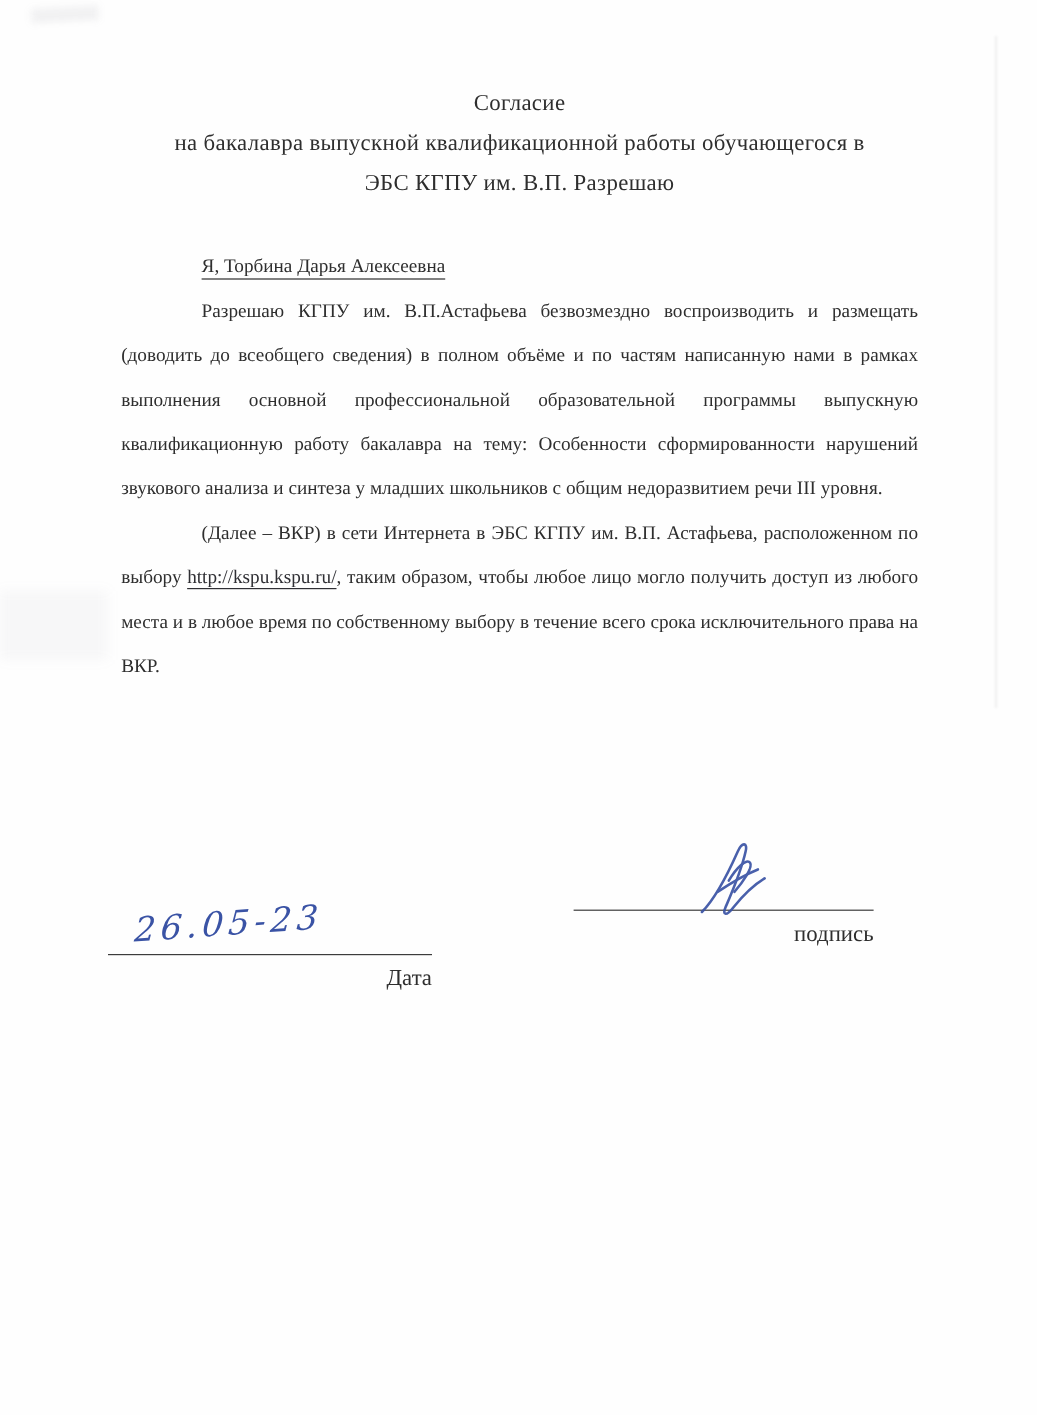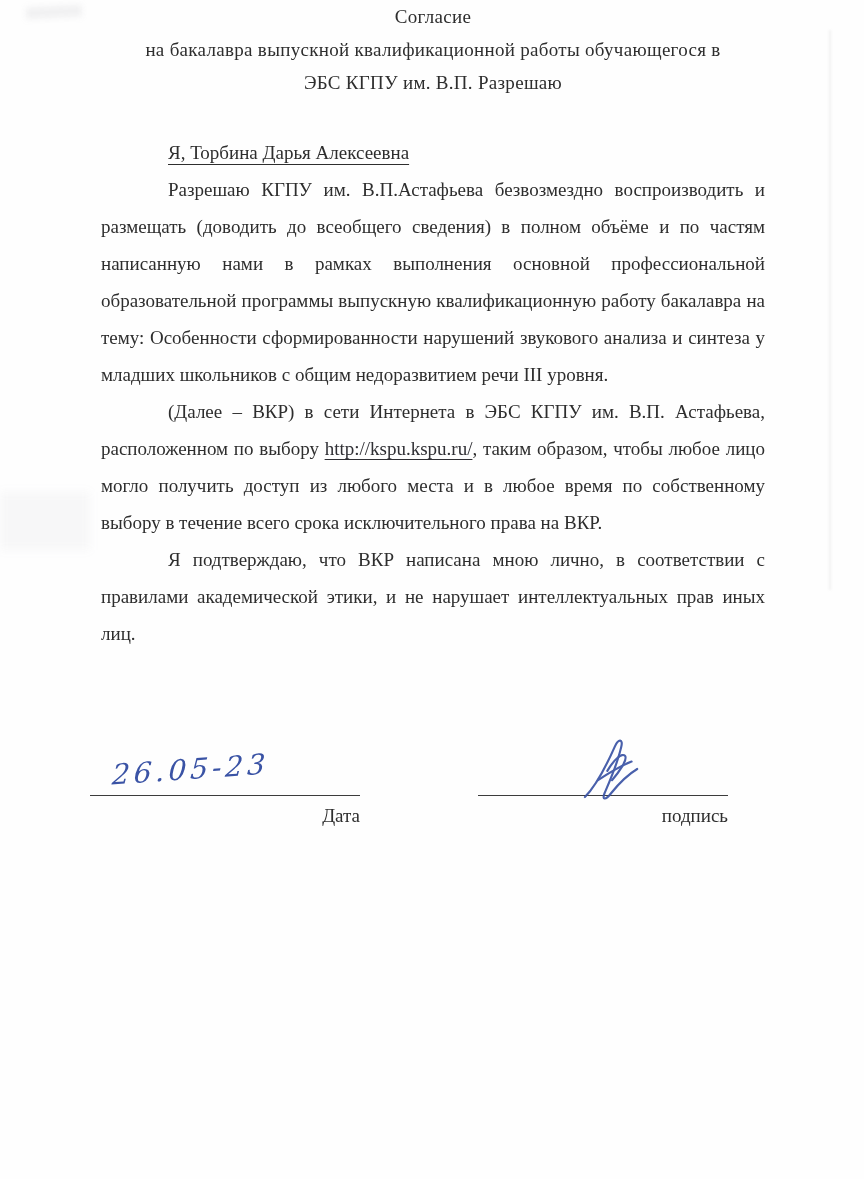--- a/index.html
+++ b/index.html
@@ -28,28 +28,29 @@
   .smudge-left-mid {
     left: 0px; top: 492px; width: 90px; height: 58px;
     background: rgba(120,120,130,0.05);
     filter: blur(5px);
   }
 
   .doc {
     position: absolute; left: 101px; top: 0; width: 664px;
   }
   .title-block {
+    margin-top: 70px;
     text-align: center;
     font-size: 19px;
     line-height: 33px;
     letter-spacing: 0.3px;
   }
   .body-block {
     margin-top: 35px;
-    font-size: 19px;
+    font-size: 16px;
     line-height: 37px;
     text-align: justify;
   }
   .body-block p { margin: 0; text-indent: 67px; }
   .declarant-underline {
     text-decoration: underline;
     text-underline-offset: 5px;
     text-decoration-thickness: 1.4px;
   }
   .url-link {
@@ -72,21 +73,21 @@
   .hand-date {
     position: absolute; left: 22px; top: 8px;
     font-family: "DejaVu Serif", serif;
     font-style: italic;
     font-size: 28px;
     letter-spacing: 4px;
     color: #3a53a5;
     transform: rotate(-4deg) skewX(-8deg);
     white-space: nowrap;
   }
-  .sig-field { left: 478px; top: 745px; width: 250px; }
+  .sig-field { left: 478px; top: 708px; width: 250px; }
   .hand-sign {
     position: absolute; left: 92px; top: -12px;
     width: 84px; height: 72px;
   }
 </style>
 </head>
 <body>
 
 <div class="page">
 
@@ -102,21 +103,20 @@
       <div>ЭБС КГПУ им. В.П. Разрешаю</div>
     </div>
 
     <div class="body-block">
       <p><span class="declarant-underline">Я,  Торбина Дарья Алексеевна</span></p>
 
       <p>Разрешаю КГПУ им. В.П.Астафьева безвозмездно воспроизводить и размещать (доводить до всеобщего сведения) в полном объёме и по частям написанную нами в рамках выполнения основной профессиональной образовательной программы выпускную квалификационную работу бакалавра на тему: Особенности сформированности нарушений звукового анализа и синтеза у младших школьников с общим недоразвитием речи III уровня.</p>
 
       <p><span>(Далее – ВКР) в сети Интернета в ЭБС КГПУ им. В.П. Астафьева, расположенном по выбору </span><a class="url-link" href="#">http://kspu.kspu.ru/</a><span>, таким образом, чтобы любое лицо могло получить доступ из любого места и в любое время по собственному выбору в течение всего срока исключительного права на ВКР.</span></p>
 
-      <p>Я подтверждаю, что ВКР написана мною лично, в соответствии с правилами академической этики, и не нарушает интеллектуальных прав иных лиц.</p>
     </div>
   </div>
 
   <div class="field date-field">
     <div class="field-line">
       <span class="hand-date">26.05-23</span>
     </div>
     <div class="field-label">Дата</div>
   </div>
 

